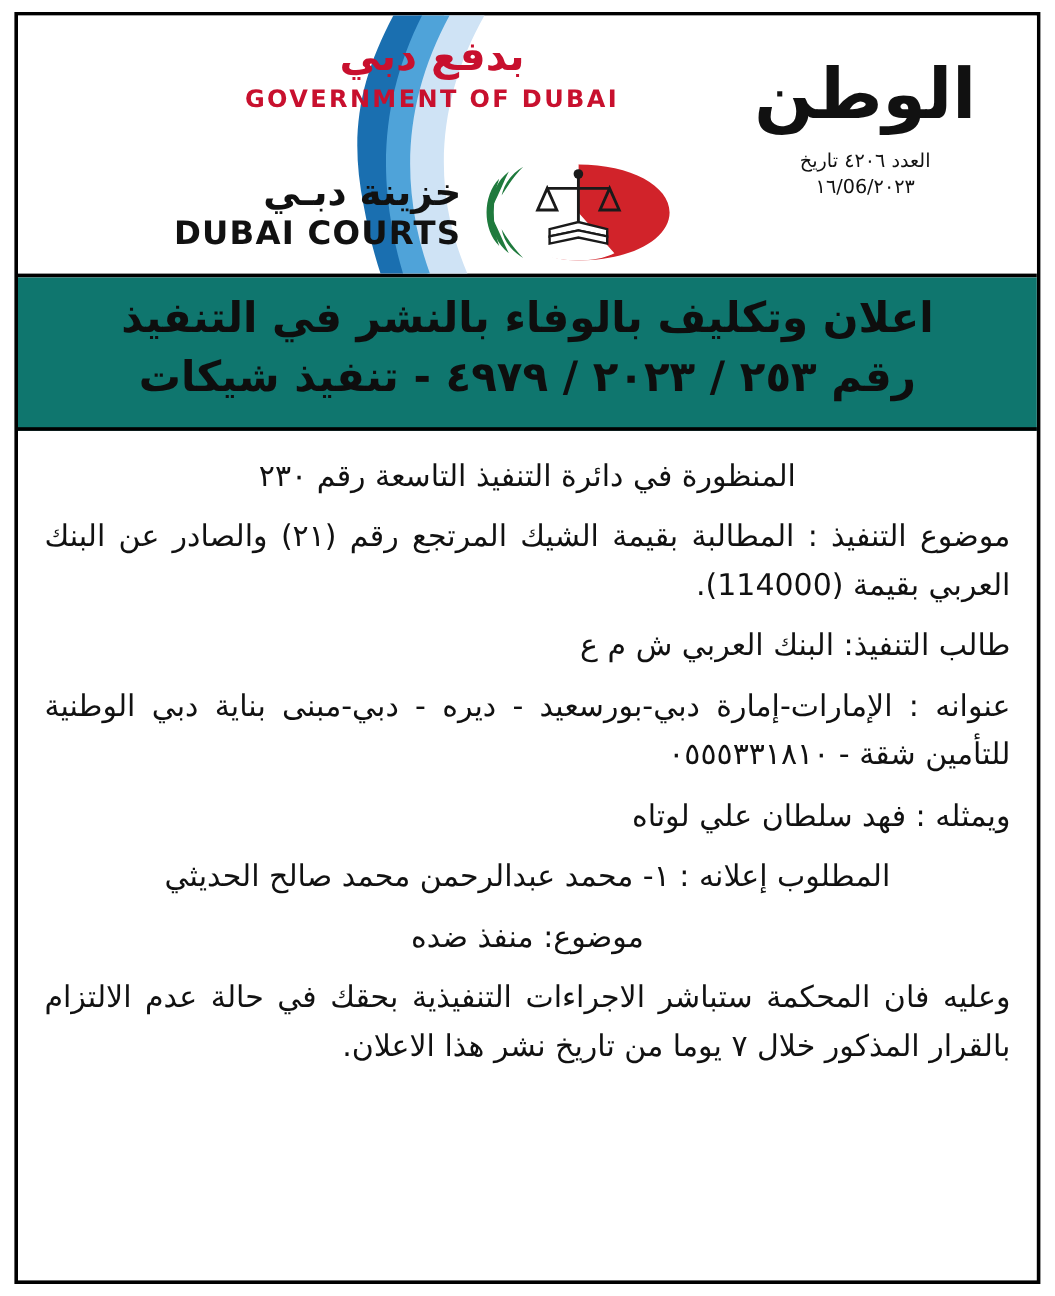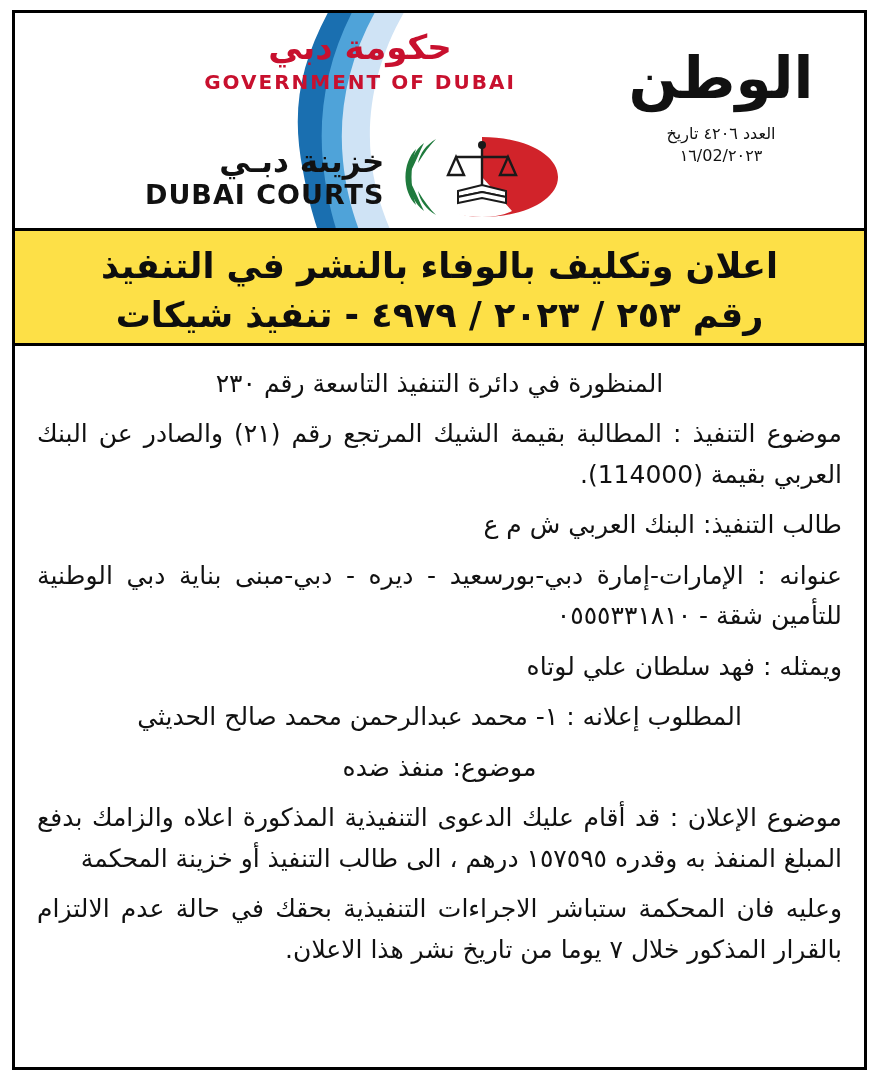--- a/index.html
+++ b/index.html
@@ -126,23 +126,23 @@
     text-align: right;
   }
   .courts-emblem {
     width: 168px;
     height: 92px;
     flex: none;
   }
 
   
   .title-band {
-    background: #fde047;
+    background: #0f766e;
     border-bottom: 3px solid #000;
-    padding: 12px 24px 3px 24px;
+    padding: 12px 24px 16px 24px;
     text-align: center;
     direction: rtl;
   }
   .title-band .l1 {
     font-size: 35px;
     font-weight: bold;
     color: #0e0e0e;
     line-height: 1.35;
   }
   .title-band .l2 {
@@ -187,26 +187,26 @@
       <svg class="swoosh" viewBox="0 0 140 290">
         <path d="M110 0 C 60 60, 40 110, 55 180 C 65 230, 80 265, 95 290 L 130 290 C 108 255, 92 215, 88 175 C 82 115, 100 55, 140 0 Z" fill="#cfe3f5"></path>
         <path d="M85 0 C 40 65, 22 115, 36 185 C 46 235, 60 268, 74 290 L 96 290 C 78 258, 64 220, 60 178 C 54 118, 70 58, 110 0 Z" fill="#4fa3d9"></path>
         <path d="M62 0 C 20 68, 6 118, 20 188 C 29 238, 42 270, 54 290 L 70 290 C 56 260, 44 222, 40 180 C 34 120, 48 58, 86 0 Z" fill="#1a6fb0"></path>
       </svg>
 
       <div class="masthead">
         <div class="title">الوطن</div>
         <div class="issue">
           <span>العدد ٤٢٠٦ تاريخ</span><br>
-          <span>٢٠٢٣/02/١٦</span>
+          <span>٢٠٢٣/06/١٦</span>
         </div>
       </div>
 
       <div class="gov-block">
-        <div class="gov-logo-ar">حكومة دبي</div>
+        <div class="gov-logo-ar">بدفع دبي</div>
         <div class="gov-logo-en">GOVERNMENT OF DUBAI</div>
       </div>
 
       <div class="courts-block">
         <div class="courts-text">
           <div class="courts-ar">خزينة دبـي</div>
           <div class="courts-en">DUBAI COURTS</div>
         </div>
         <svg class="courts-emblem" viewBox="0 0 168 92">
           <path d="M84 6 C 128 6, 160 24, 160 46 C 160 68, 128 86, 84 86 C 60 86, 44 78, 36 66 L 84 46 Z" fill="#d1232a"></path>
@@ -237,18 +237,17 @@
     </div>
 
     <div class="body">
       <p class="para center">المنظورة في دائرة التنفيذ التاسعة رقم ٢٣٠</p>
       <p class="para">موضوع التنفيذ : المطالبة بقيمة الشيك المرتجع رقم (٢١) والصادر عن البنك العربي بقيمة (114000).</p>
       <p class="para right">طالب التنفيذ: البنك العربي ش م ع</p>
       <p class="para">عنوانه : الإمارات-إمارة دبي-بورسعيد - ديره - دبي-مبنى بناية دبي الوطنية للتأمين شقة - ٠٥٥٥٣٣١٨١٠</p>
       <p class="para right">ويمثله : فهد سلطان علي لوتاه</p>
       <p class="para center">المطلوب إعلانه : ١- محمد عبدالرحمن محمد صالح الحديثي</p>
       <p class="para center">موضوع: منفذ ضده</p>
-      <p class="para">موضوع الإعلان : قد أقام عليك الدعوى التنفيذية المذكورة اعلاه والزامك بدفع المبلغ المنفذ به وقدره ١٥٧٥٩٥ درهم ، الى طالب التنفيذ أو خزينة المحكمة</p>
       <p class="para">وعليه فان المحكمة ستباشر الاجراءات التنفيذية بحقك في حالة عدم الالتزام بالقرار المذكور خلال ٧ يوما من تاريخ نشر هذا الاعلان.</p>
     </div>
 
   </div>
 </div>
 
 </body></html>

